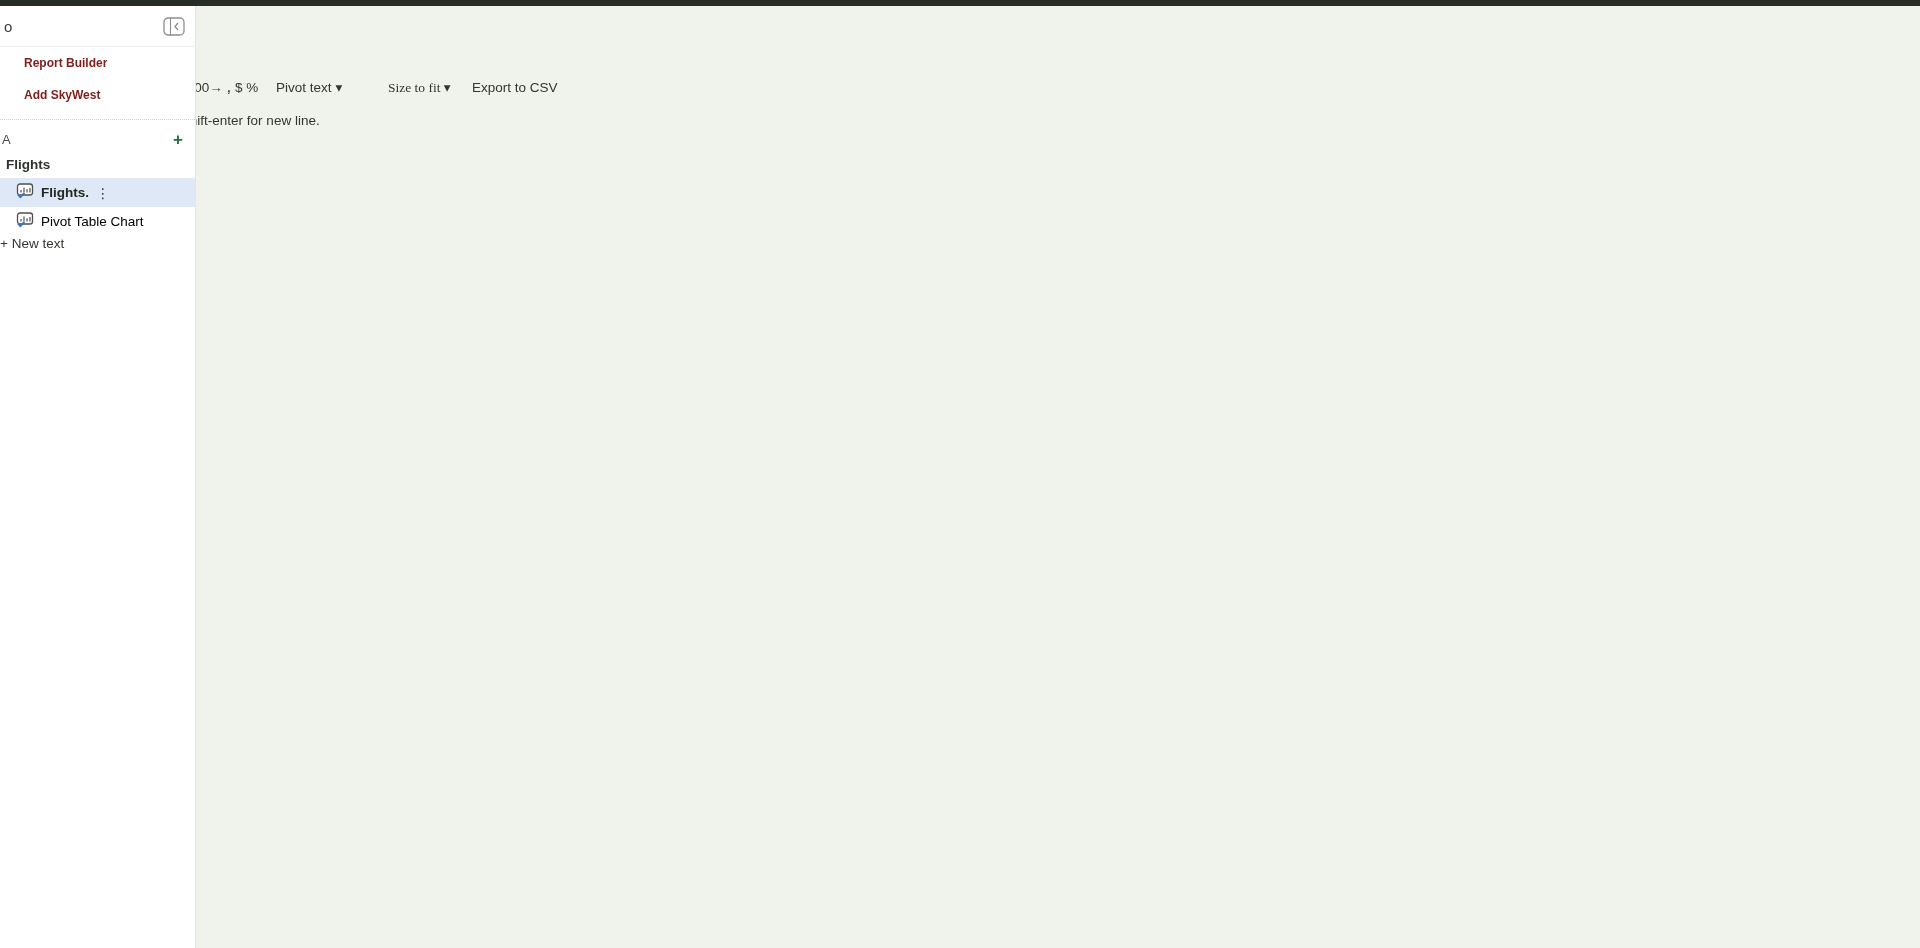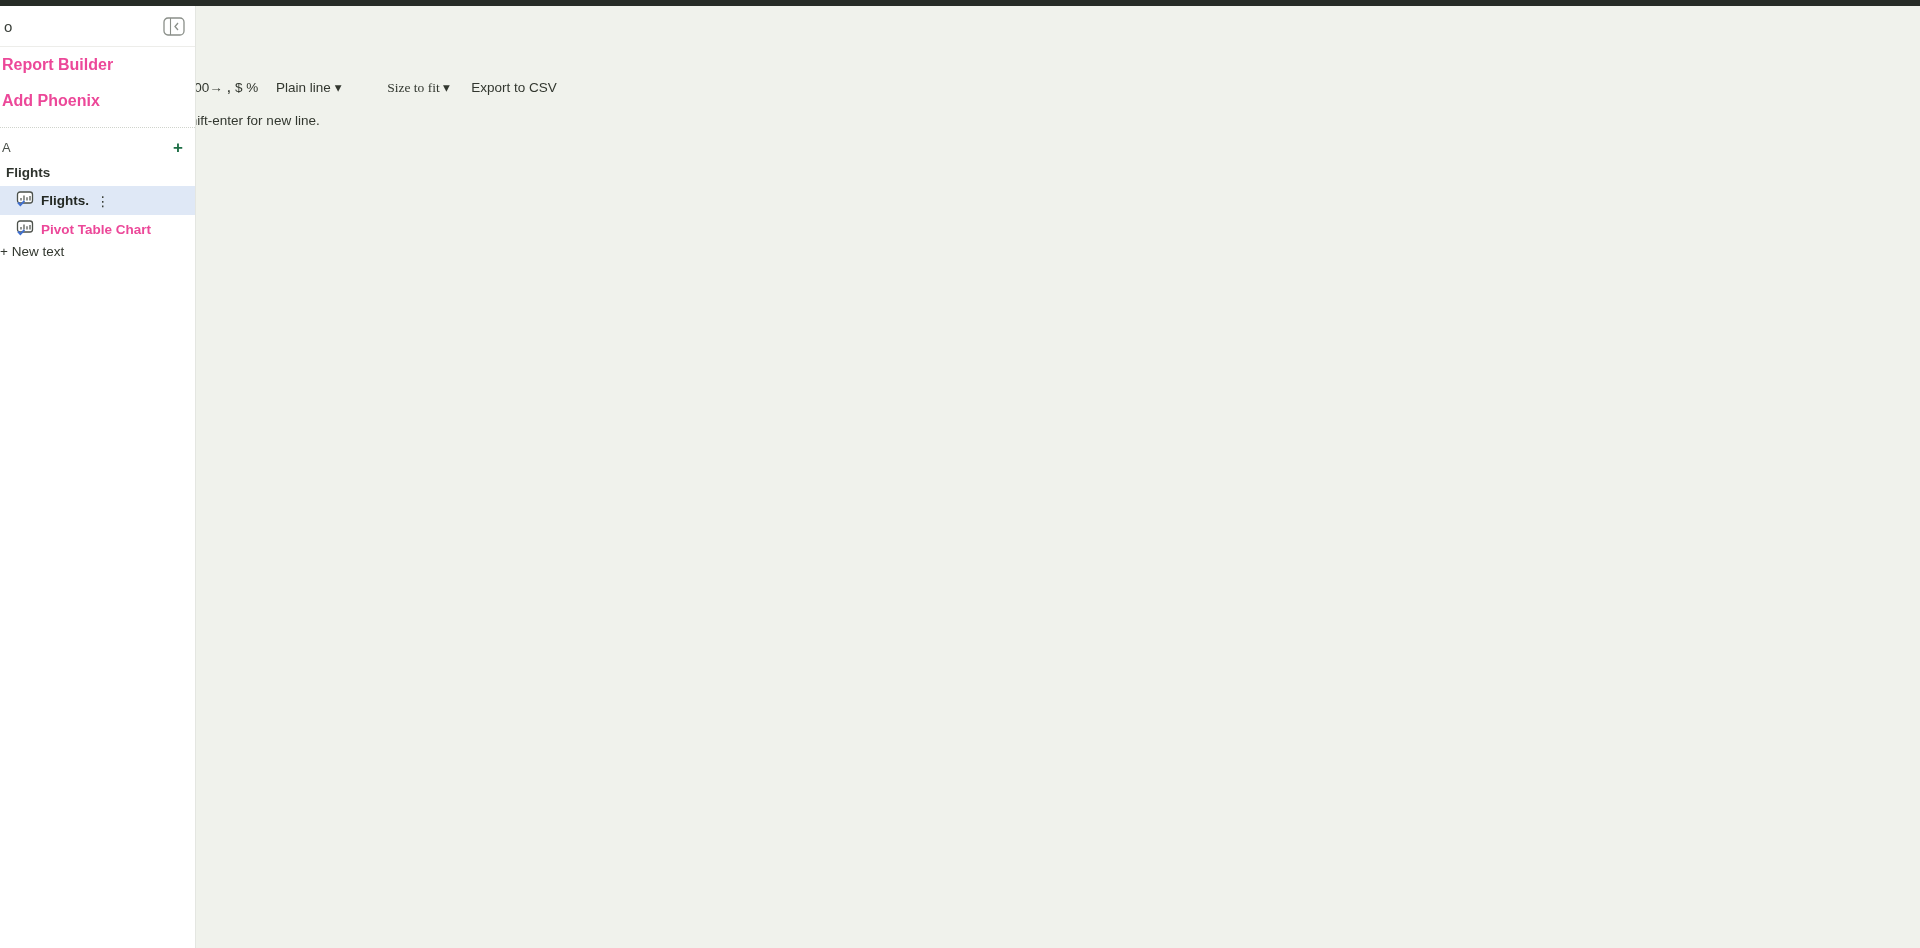--- a/index.html
+++ b/index.html
@@ -5,21 +5,21 @@
   html,body{margin:0;padding:0;}
   body{font-family:"Liberation Sans", sans-serif; background:#e8eae4;}
   #root{position:relative;width:1920px;height:948px;overflow:hidden;background:#f0f2ec;font-size:13.5px;color:#32372f;}
   .topstrip{position:absolute;left:0;top:0;width:1920px;height:6px;background:#272c27;}
 
   
   .sidebar{position:absolute;left:0;top:6px;width:196px;height:942px;background:#fff;border-right:1px solid #e4e6e1;box-sizing:border-box;}
   .sb-head{height:40px;border-bottom:1px solid #ededea;display:flex;align-items:center;justify-content:space-between;padding:0 10px 0 4px;}
   .sb-logo{font-size:15px;color:#3a3f39;}
   .sb-collapse{cursor:pointer;display:flex;}
-  .sb-item{padding:9px 2px;font-weight:700;color:#ec4899;font-size:16px;cursor:pointer;}
+  .sb-item{padding:9px 24px;font-weight:700;color:#7f1d1d;font-size:12px;cursor:pointer;}
   .sb-dotted{border-top:1px dotted #cfd3cc;margin:8px 0 6px 0;}
   .sb-section{display:flex;align-items:center;justify-content:space-between;padding:6px 12px 4px 2px;}
   .sb-section-label{color:#4a4f49;font-size:13px;}
   .sb-plus{color:#1e6f46;font-size:17px;font-weight:700;cursor:pointer;line-height:12px;}
   .sb-coll{padding:6px 10px 6px 6px;font-weight:700;font-size:13.5px;color:#2e332d;}
   .sb-chart{display:flex;align-items:center;gap:7px;padding:5px 8px 5px 16px;cursor:pointer;position:relative;}
   .sb-chart.sel{background:#dfe8f6;}
   .sb-chart .lbl{font-weight:700;font-size:13.5px;color:#23282")?;}
   .sb-chart .lbl{color:#23282 3;}
   .sb-kebab{position:absolute;right:8px;color:#6a6f69;font-weight:700;}
@@ -133,21 +133,21 @@
       <span class="sb-logo">o</span>
       <span class="sb-collapse">
         <svg width="22" height="19" viewBox="0 0 22 19">
             <rect x="1" y="1" width="20" height="17" rx="4" fill="none" stroke="#8a8f89" stroke-width="1.3"></rect>
             <line x1="7.5" y1="1" x2="7.5" y2="18" stroke="#8a8f89" stroke-width="1.1"></line>
             <path d="M15 6l-3 3.5 3 3.5" fill="none" stroke="#8a8f89" stroke-width="1.3"></path>
           </svg>
       </span>
     </div>
     <div class="sb-item">Report Builder</div>
-    <div class="sb-item">Add Phoenix</div>
+    <div class="sb-item">Add SkyWest</div>
     <div class="sb-dotted"></div>
     <div class="sb-section">
       <span class="sb-section-label">A</span>
       <span class="sb-plus">+</span>
     </div>
     <div class="sb-coll">Flights</div>
     <div id="sb-charts">
         <div class="sb-chart sel">
           <span><svg width="18" height="16" viewBox="0 0 18 16">
               <rect x="1.5" y="1" width="15" height="11" rx="2.5" fill="#fff" stroke="#4c514b" stroke-width="1.3"></rect>
@@ -156,21 +156,21 @@
             </svg></span>
           <span class="lbl" style="font-weight: 700; color: rgb(35, 40, 35);">Flights.</span>
           <span class="sb-kebab">⋮</span>
         </div>
         <div class="sb-chart">
           <span><svg width="18" height="16" viewBox="0 0 18 16">
               <rect x="1.5" y="1" width="15" height="11" rx="2.5" fill="#fff" stroke="#4c514b" stroke-width="1.3"></rect>
               <path d="M5 9.5V7M8 9.5V4.5M11 9.5V6.2M14 9.5V5" stroke="#4c514b" stroke-width="1.2"></path>
               <path d="M2 11.5l2.4 2.6 4-4.2" fill="none" stroke="#3f6fd0" stroke-width="1.9"></path>
             </svg></span>
-          <span class="lbl" style="font-weight: 700; color: #ec4899;">Pivot Table Chart</span>
+          <span class="lbl" style="font-weight: 400; color: #000000;">Pivot Table Chart</span>
         </div>
       </div>
     <div class="sb-new">
       <span class="pl">+</span>
       <span>New text</span>
     </div>
   </div>
 
   <div class="tabbar" id="tabbar"><div class="tab"><span><svg width="17" height="15" viewBox="0 0 17 15">
             <rect x="1" y="1" width="15" height="13" rx="2.5" fill="#fff" stroke="#4c514b" stroke-width="1.3"></rect>
@@ -225,21 +225,21 @@
             <path d="M13 4v4H5M7.5 5.5L5 8l2.5 2.5" fill="none" stroke="#4c514b" stroke-width="1.4"></path>
           </svg>
       </span>
       <span class="tsep"></span>
       <span class="tbtn dis numfmt">.0←</span>
       <span class="tbtn dis numfmt">.00→</span>
       <span class="tbtn dis" style="font-size:17px;">,</span>
       <span class="tbtn dis">$</span>
       <span class="tbtn dis">%</span>
       <span class="pill" style="margin-left:14px;">
-        <span>Plain line</span>
+        <span>Pivot text</span>
         <span class="tcaret">▾</span>
       </span>
       <span class="pill" style="margin-left:42px;font-family:Liberation Serif, serif;">
         <span>Size to fit</span>
         <span class="tcaret">▾</span>
       </span>
       <span class="pill" style="margin-left:18px;">
         <span>Export to CSV</span>
       </span>
     </div>

